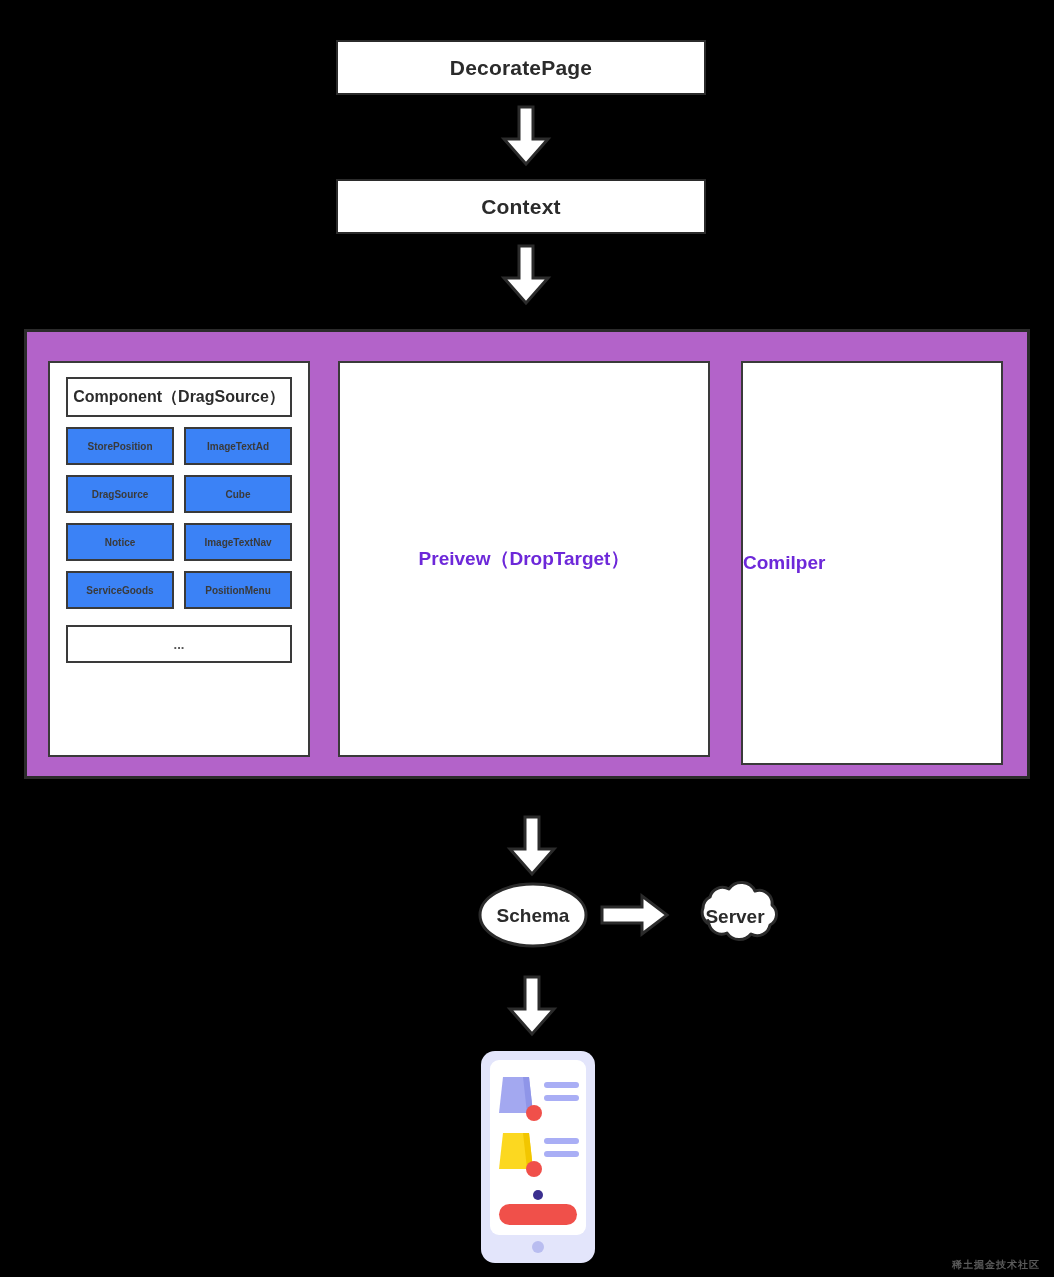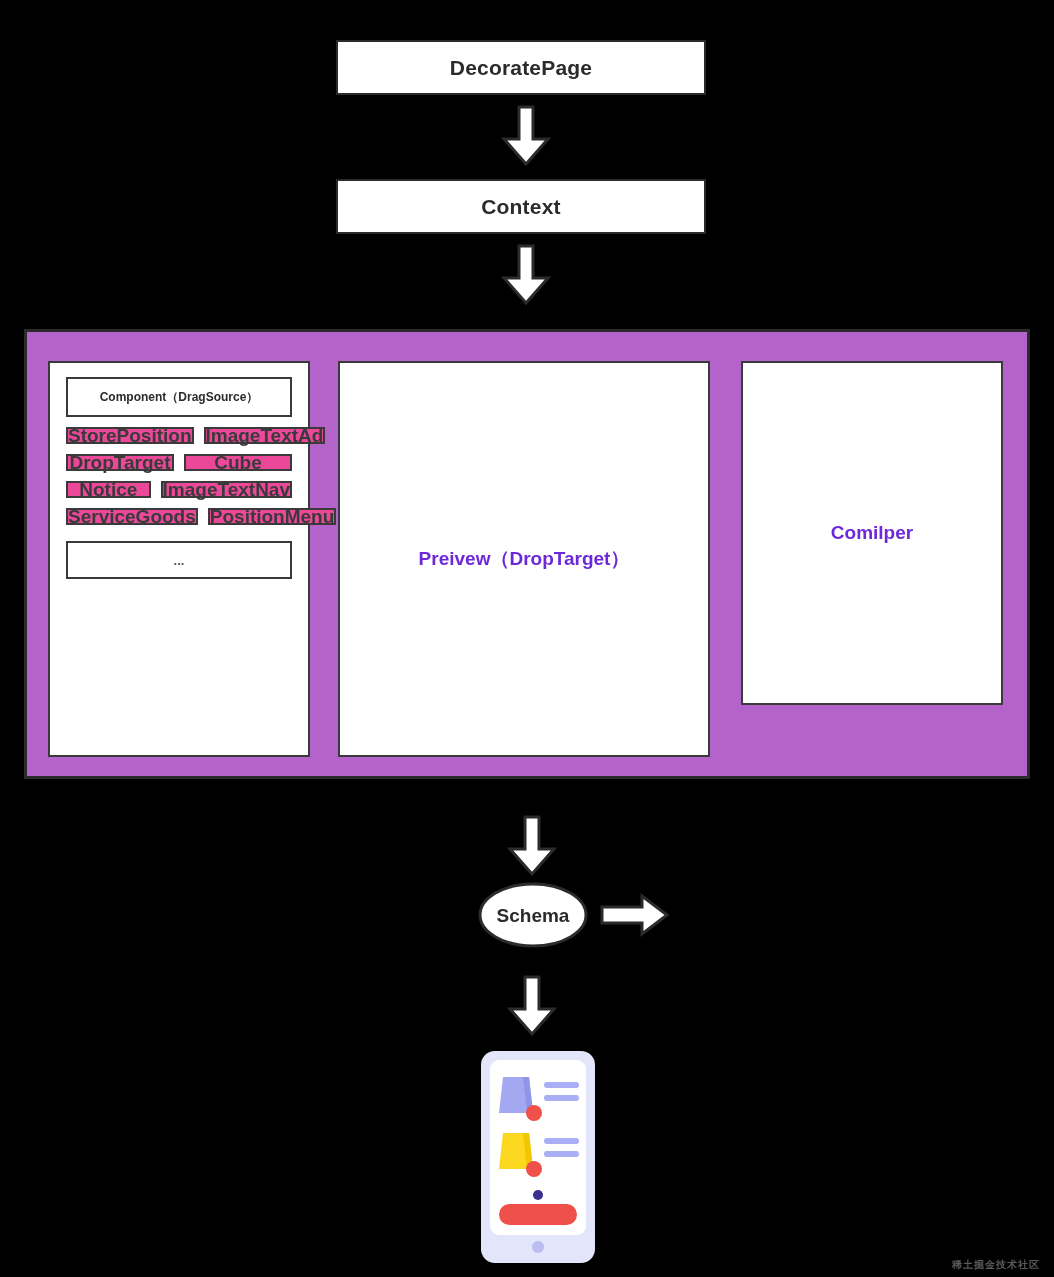--- a/index.html
+++ b/index.html
@@ -75,22 +75,22 @@
   }
   .panel {
     position: absolute;
     background: #ffffff;
     border: 2px solid #3a3a3a;
     box-sizing: border-box;
   }
   #component-panel { left: 21px;  top: 29px; width: 262px; height: 396px; }
   #preview-panel   { left: 311px; top: 29px; width: 372px; height: 396px;
                      display:flex; align-items:center; justify-content:center; }
-  #compiler-panel  { left: 714px; top: 29px; width: 262px; height: 344px;
-                     display:flex; align-items:center; justify-content:center; }
+  #compiler-panel  { left: 714px; top: 29px; width: 262px; height: 404px;
+                     display:flex; align-items:center; }
 
   .panel-center-label {
     font-size: 19px;
     color: #6d28d9;
   }
 
   
   .comp-inner {
     padding: 14px 16px 0 16px;
     display: flex;
@@ -101,34 +101,34 @@
     border: 2px solid #3a3a3a;
     background: #ffffff;
     height: 40px;
     display: flex;
     align-items: center;
     justify-content: center;
     font-size: 15px;
     color: #2b2b2b;
     box-sizing: border-box;
   }
-  #comp-header { font-size: 12px; }
+  #comp-header { font-size: 16px; }
   .comp-row {
     display: flex;
     gap: 10px;
   }
   .comp-chip {
     flex: 1 1 0;
     border: 2px solid #3a3a3a;
-    background: #ec4899;
-    height: 17px;
+    background: #3b82f6;
+    height: 38px;
     display: flex;
     align-items: center;
     justify-content: center;
-    font-size: 19px;
+    font-size: 10px;
     color: #3a3a3a;
     box-sizing: border-box;
   }
   #comp-ellipsis {
     height: 38px;
     font-size: 13px;
     color: #555;
     margin-top: 6px;
   }
 
@@ -207,21 +207,21 @@
     <div class="panel" id="component-panel">
       <div class="comp-inner">
         <div class="comp-wide" id="comp-header">Component（DragSource）</div>
 
         <div class="comp-row">
           <div class="comp-chip">StorePosition</div>
           <div class="comp-chip">ImageTextAd</div>
         </div>
 
         <div class="comp-row">
-          <div class="comp-chip">DropTarget</div>
+          <div class="comp-chip">DragSource</div>
           <div class="comp-chip">Cube</div>
         </div>
 
         <div class="comp-row">
           <div class="comp-chip">Notice</div>
           <div class="comp-chip">ImageTextNav</div>
         </div>
 
         <div class="comp-row">
           <div class="comp-chip">ServiceGoods</div>
@@ -253,20 +253,35 @@
       <text class="sv-text" x="56" y="41" text-anchor="middle">Schema</text>
     </svg>
   </div>
 
   <div class="arrow-right" id="arrow-schema-server">
     <svg viewBox="0 0 70 44" xmlns="http://www.w3.org/2000/svg">
       <path d="M2 14 L42 14 L42 3 L67 22 L42 41 L42 30 L2 30 Z" fill="#ffffff" stroke="#2b2b2b" stroke-width="3" stroke-linejoin="miter"></path>
     </svg>
   </div>
 
+  <div id="server-node">
+    <svg viewBox="0 0 102 78" xmlns="http://www.w3.org/2000/svg">
+      <path d="M26 20
+               a13 13 0 0 1 19 -8
+               a15 15 0 0 1 26 2
+               a13 13 0 0 1 17 14
+               a12 12 0 0 1 -2 20
+               a13 13 0 0 1 -19 9
+               a15 15 0 0 1 -24 -1
+               a13 13 0 0 1 -18 -9
+               a13 13 0 0 1 -6 -16
+               a13 13 0 0 1 7 -11 Z" fill="#ffffff" stroke="#2b2b2b" stroke-width="3" stroke-linejoin="round"></path>
+      <text class="sv-text" x="51" y="46" text-anchor="middle">Server</text>
+    </svg>
+  </div>
 
   <div class="arrow-down" id="arrow-schema-phone">
     <svg viewBox="0 0 52 62" xmlns="http://www.w3.org/2000/svg">
       <path d="M19 2 L33 2 L33 34 L48 34 L26 59 L4 34 L19 34 Z" fill="#ffffff" stroke="#2b2b2b" stroke-width="3" stroke-linejoin="miter"></path>
     </svg>
   </div>
 
   <div id="phone-mockup">
     <svg viewBox="0 0 114 212" xmlns="http://www.w3.org/2000/svg">
       <rect x="0" y="0" width="114" height="212" rx="14" ry="14" fill="#e3e5fb"></rect>

